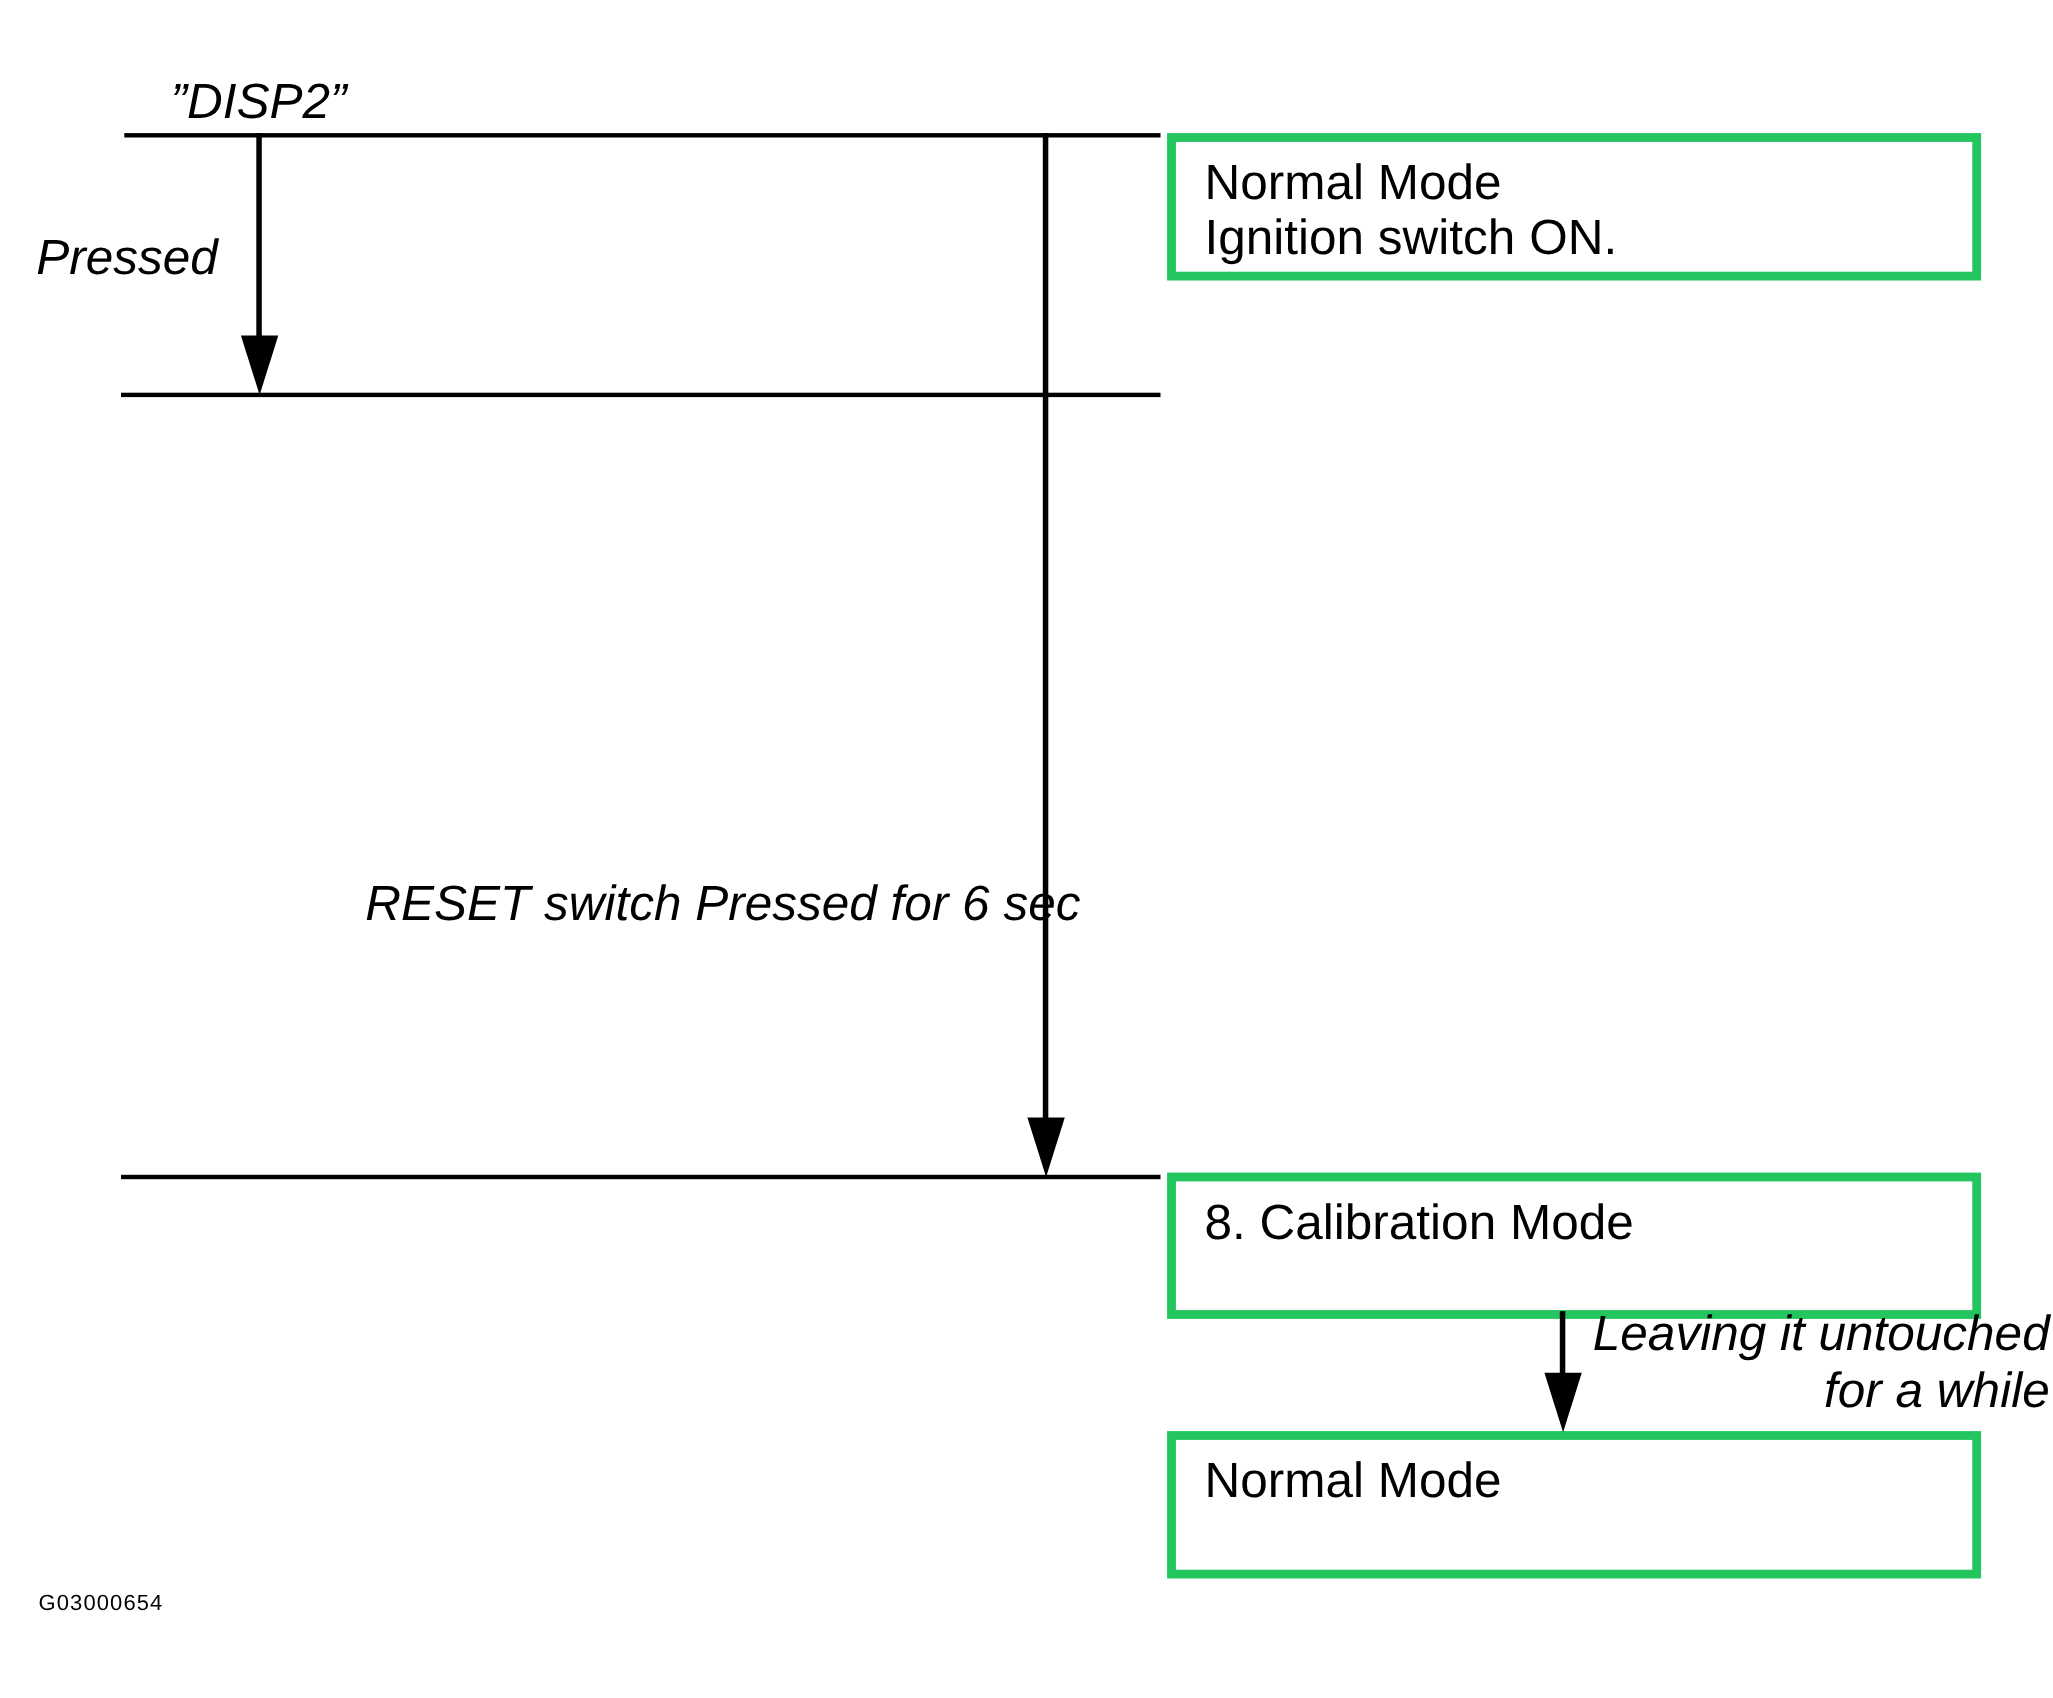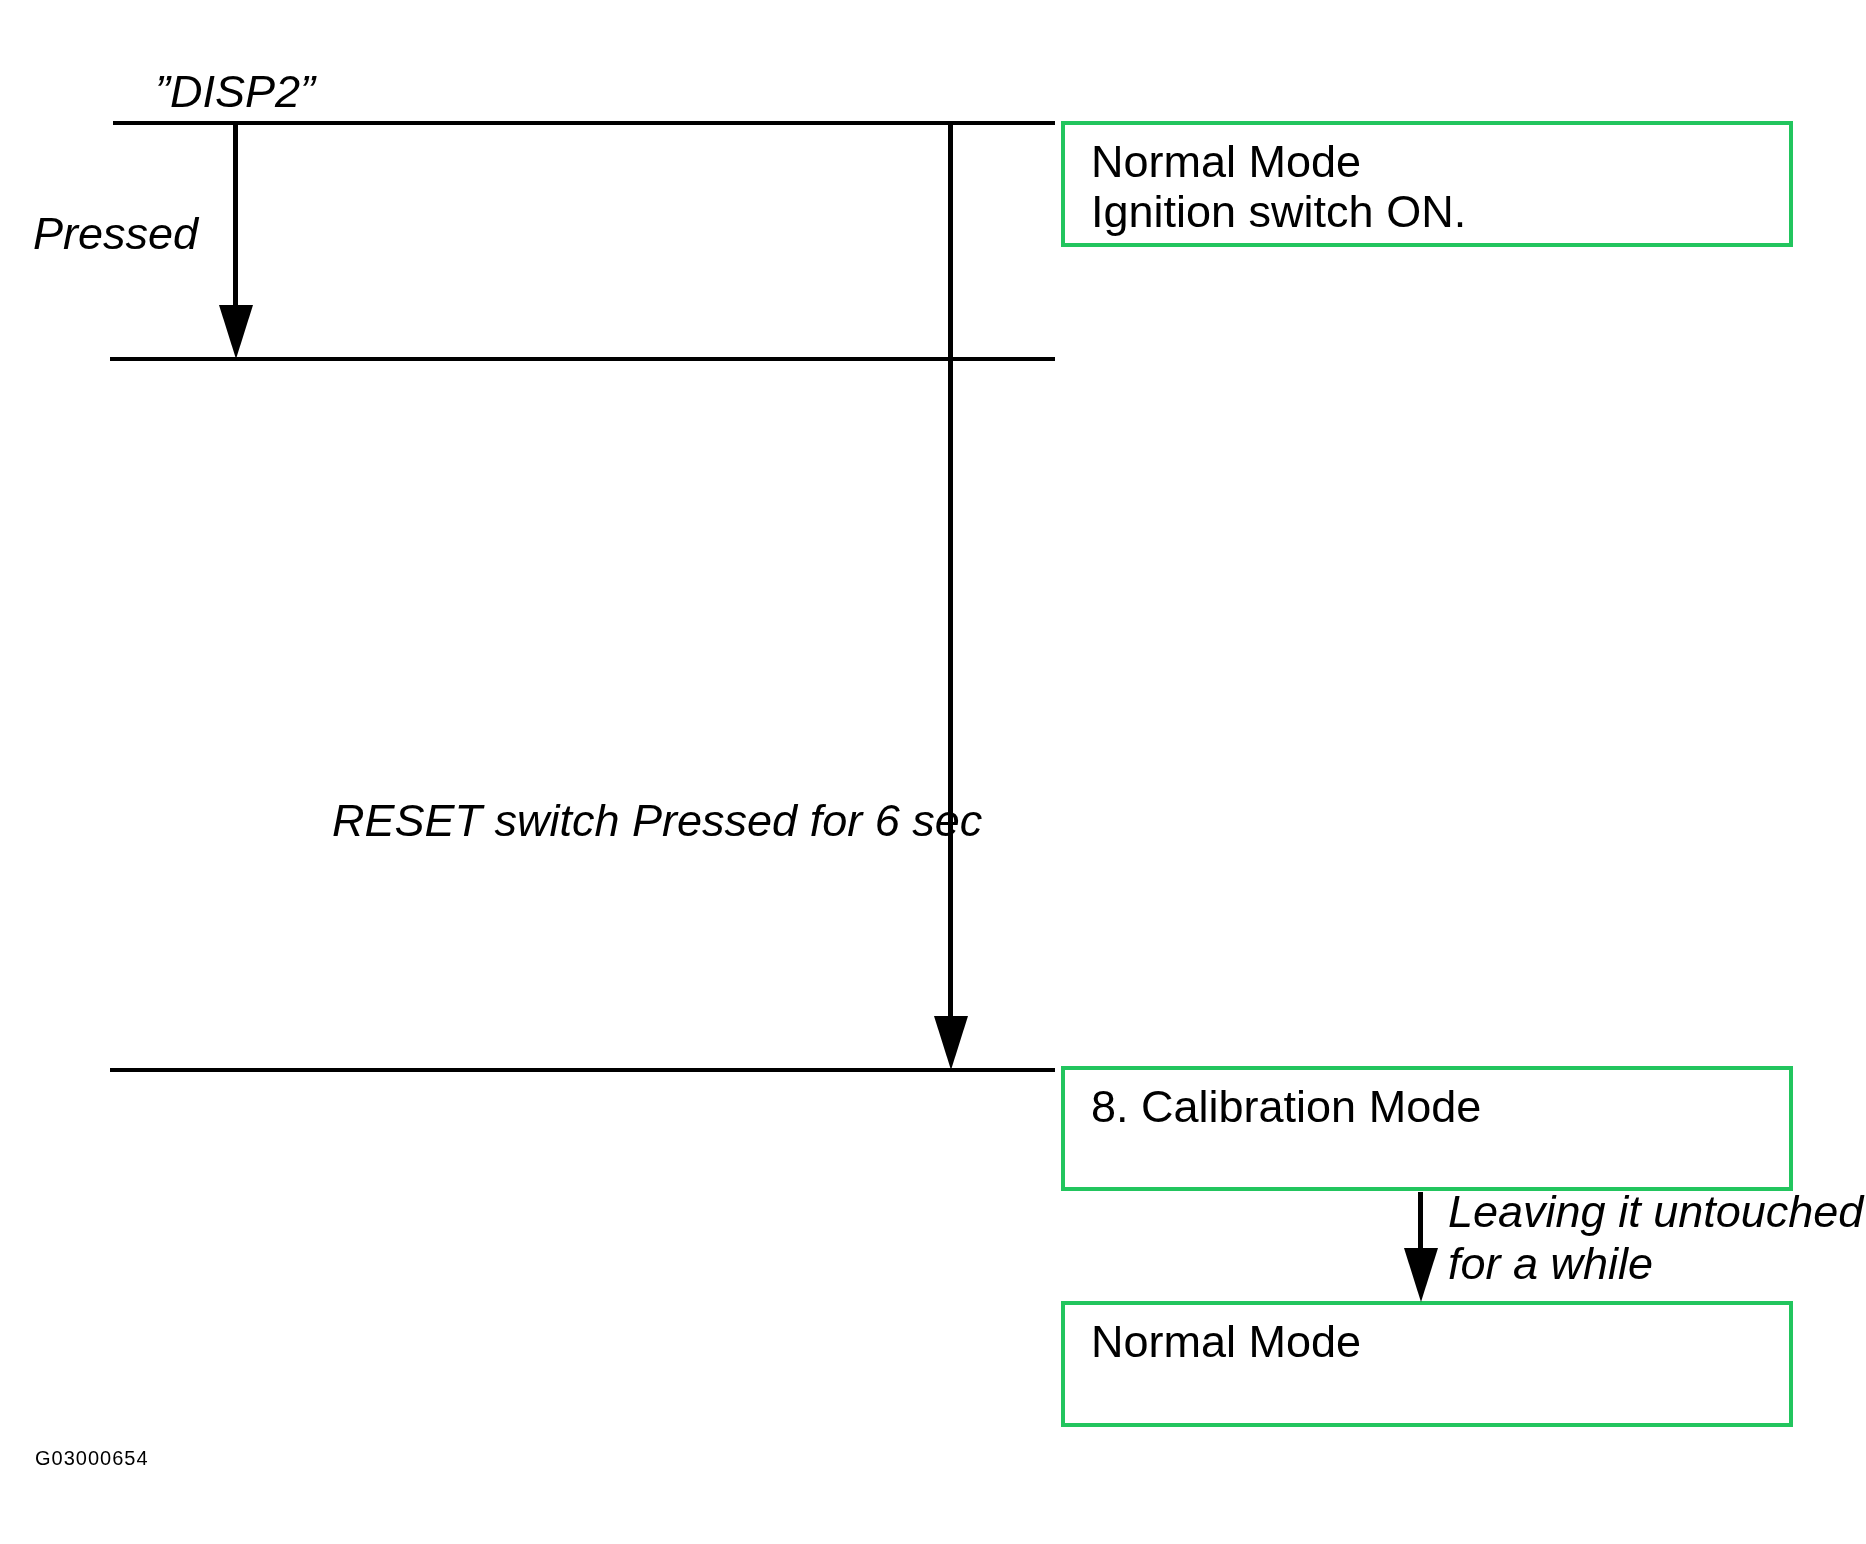--- a/index.html
+++ b/index.html
@@ -38,21 +38,21 @@
     position: absolute;
     width: 0;
     height: 0;
     border-left: 17px solid transparent;
     border-right: 17px solid transparent;
     border-top: 54px solid #000000;
   }
   .mode-box {
     position: absolute;
     width: 698px;
-    border: 4px solid #22c55e;
+    border: 8px solid #22c55e;
     background: #ffffff;
     box-sizing: content-box;
     padding: 12px 0 0 26px;
     font-size: 45px;
     line-height: 50px;
     white-space: nowrap;
   }
   .box-1 { left: 1061px; top: 121px;  height: 106px; }
   .box-2 { left: 1061px; top: 357px;  height: 104px; }
   .box-3 { left: 1061px; top: 1066px; height: 105px; }
@@ -101,20 +101,20 @@
     <div>8. Calibration Mode</div>
   </div>
 
   <div class="mode-box box-4">
     <div>Normal Mode</div>
   </div>
 
   <div class="vline" style="left:1418px; top:1192px; height:62px;"></div>
   <div class="arrowhead" style="left:1404px; top:1248px;"></div>
 
-  <div class="label" style="left:1448px; top:1186px;">
+  <div class="label" style="left:1448px; top:1186px;text-align:right;">
     <div>Leaving it untouched</div>
     <div>for a while</div>
   </div>
 
   <div class="figure-id">G03000654</div>
 
 </div>
 
 </body></html>

